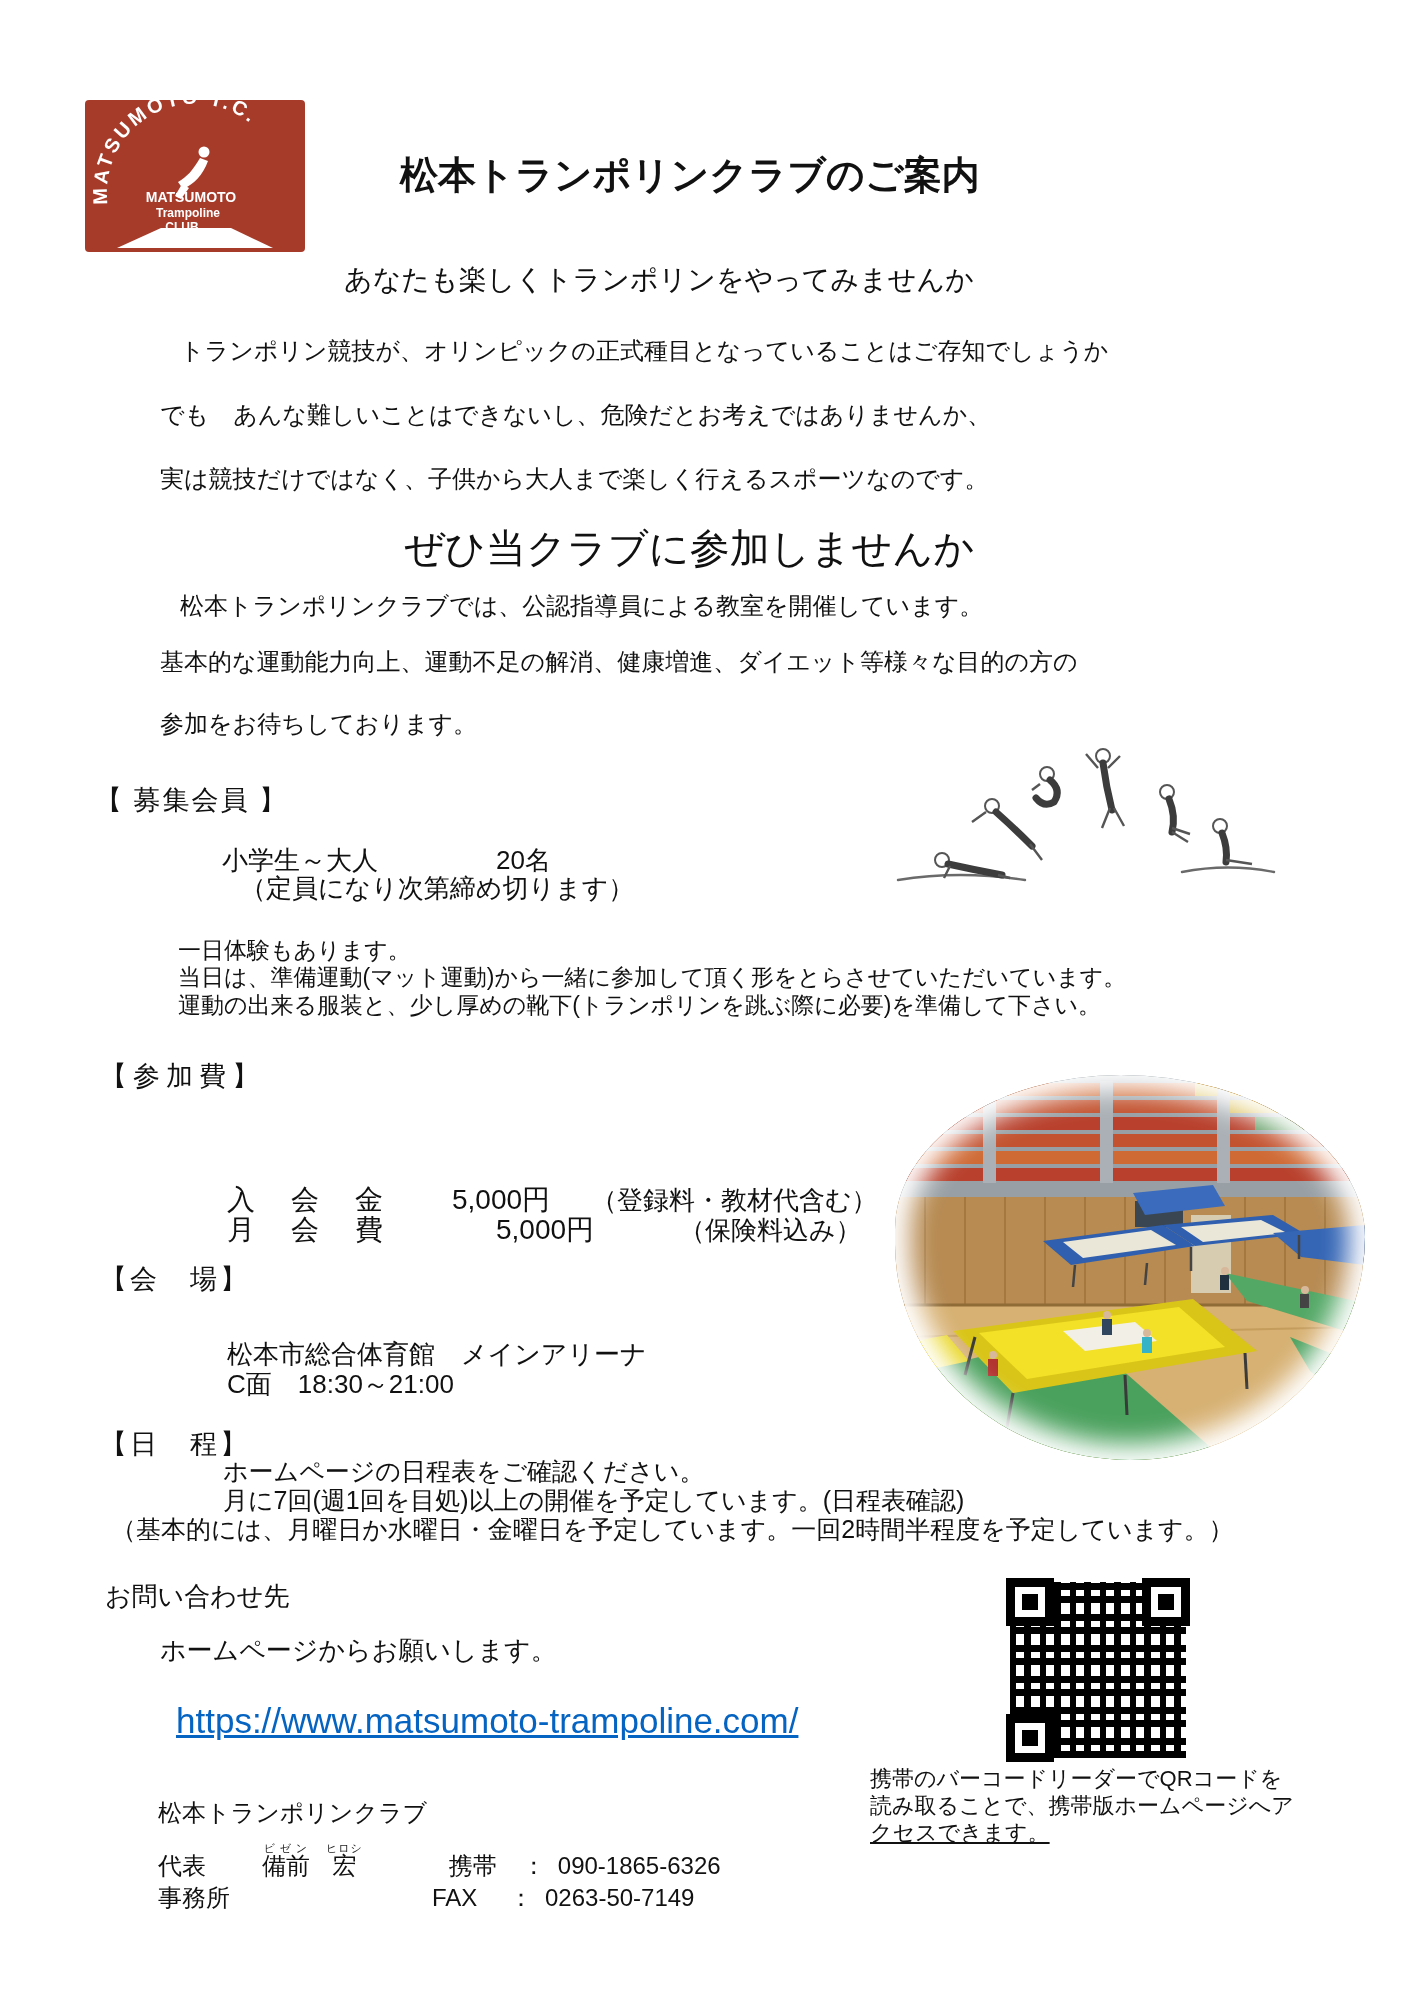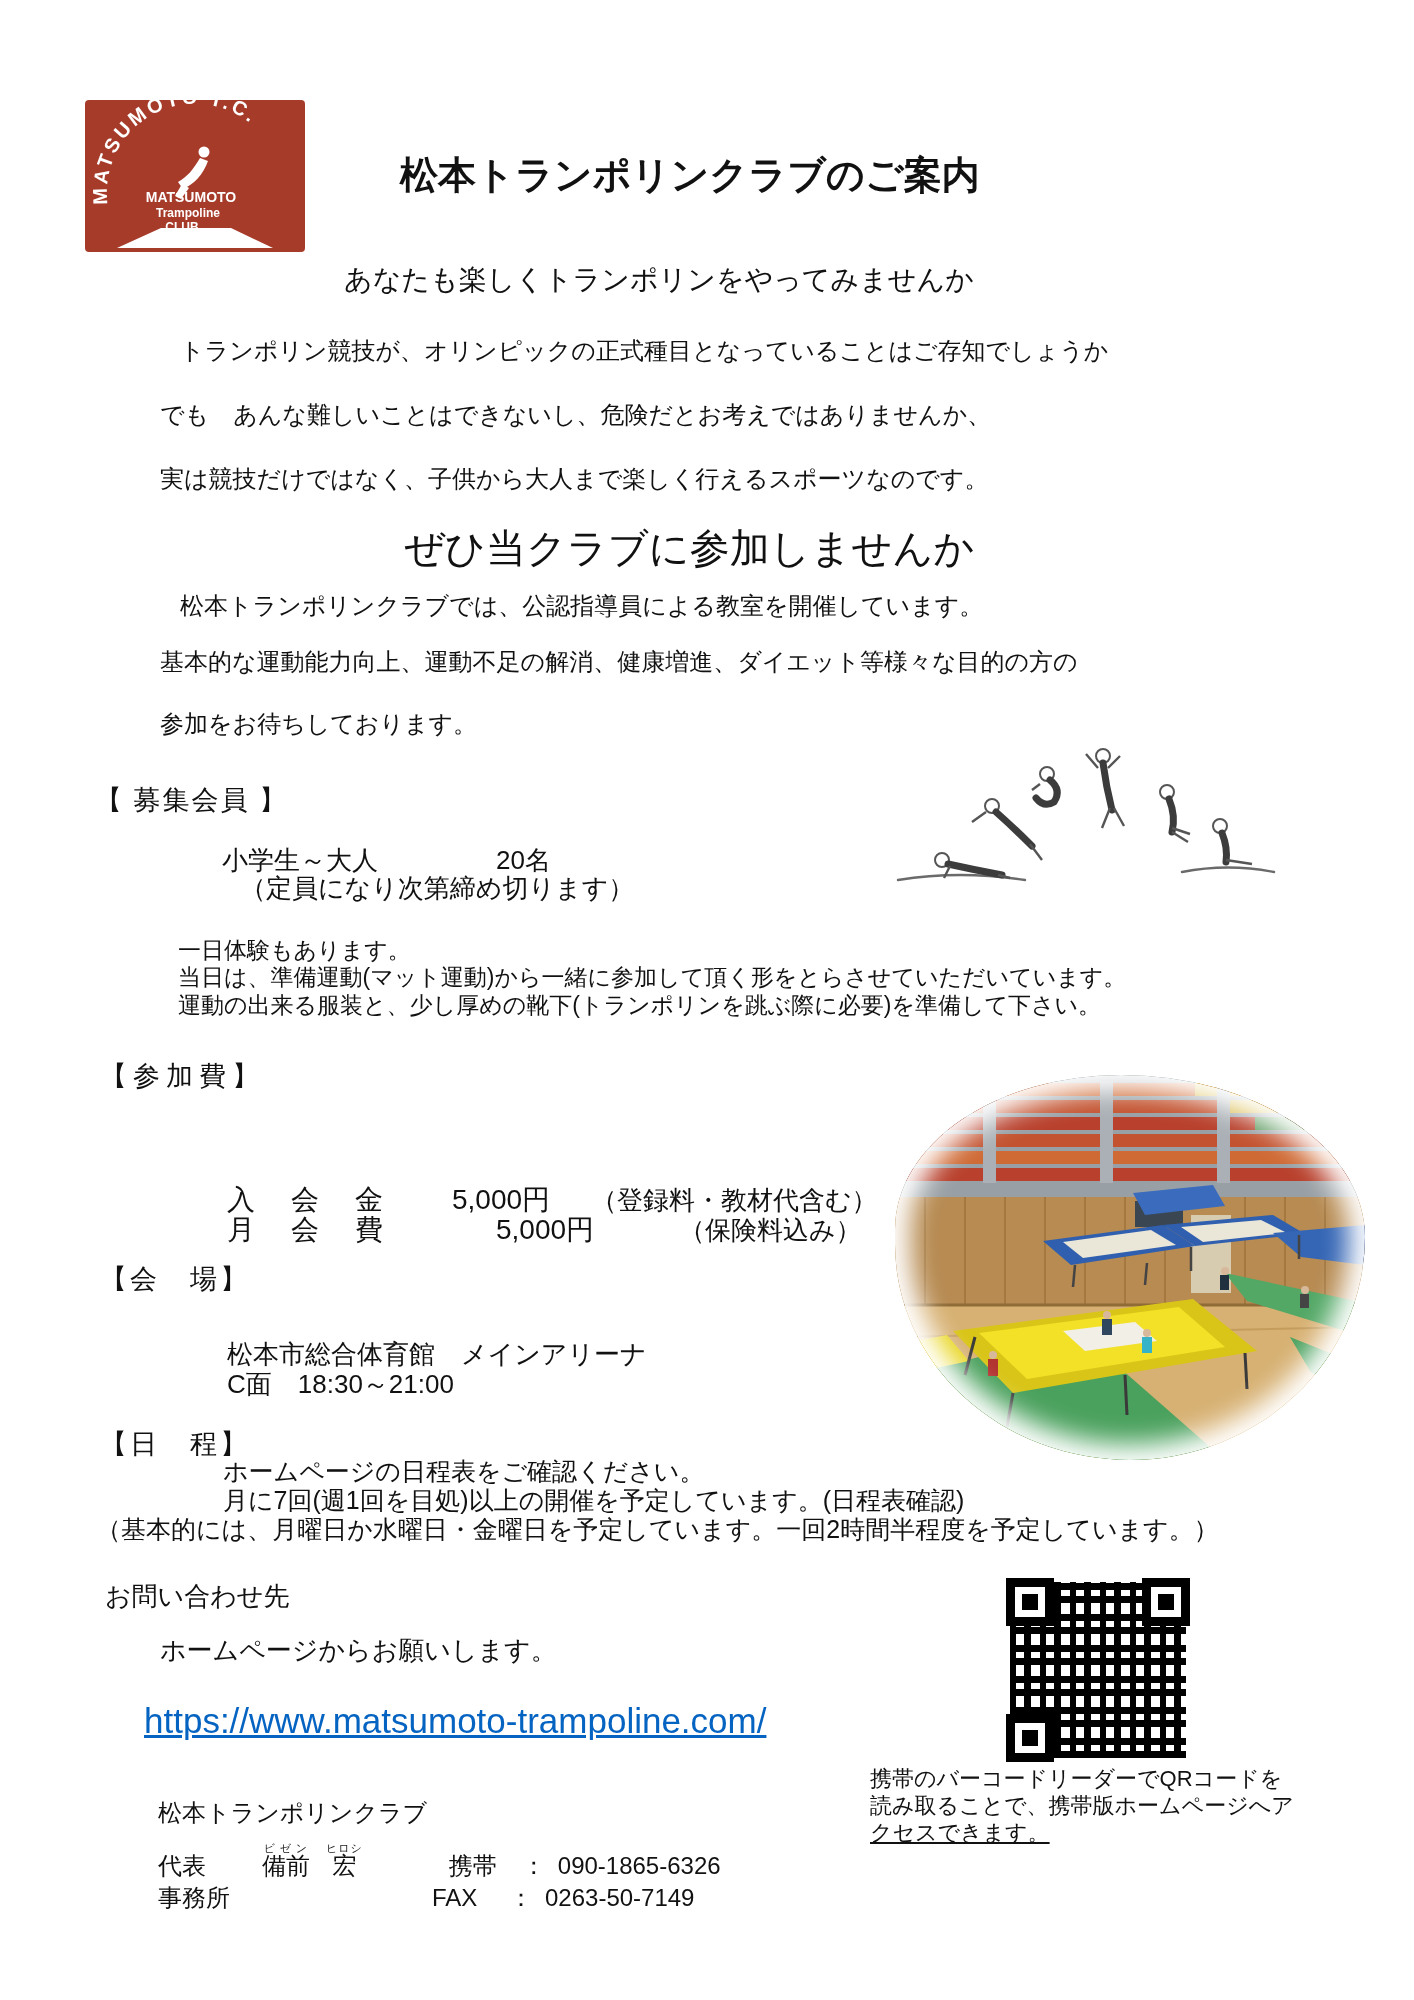--- a/index.html
+++ b/index.html
@@ -251,25 +251,25 @@
     <div class="photo-glow"></div>
   </div>
 
   <div class="t fs27 ls3" style="left:100px;top:1263px;">【会　場】</div>
   <div class="t fs26" style="left:227px;top:1338px;">松本市総合体育館　メインアリーナ</div>
   <div class="t fs26" style="left:227px;top:1368px;">C面　18:30～21:00</div>
 
   <div class="t fs27 ls3" style="left:100px;top:1428px;">【日　程】</div>
   <div class="t fs25" style="left:223px;top:1456px;">ホームページの日程表をご確認ください。</div>
   <div class="t fs25" style="left:223px;top:1485px;">月に7回(週1回を目処)以上の開催を予定しています。(日程表確認)</div>
-  <div class="t fs25" style="left:96px;top:1514px;">（基本的には、月曜日か水曜日・金曜日を予定しています。一回2時間半程度を予定しています。）</div>
+  <div class="t fs25" style="left:111px;top:1514px;">（基本的には、月曜日か水曜日・金曜日を予定しています。一回2時間半程度を予定しています。）</div>
 
   <div class="t fs26" style="left:105px;top:1580px;">お問い合わせ先</div>
   <div class="t fs26" style="left:160px;top:1634px;">ホームページからお願いします。</div>
-  <a class="t url" style="left:144px;top:1699px;color:#0563c1;">https://www.matsumoto-trampoline.com/</a>
+  <a class="t url" style="left:176px;top:1699px;color:#0563c1;">https://www.matsumoto-trampoline.com/</a>
 
   <div class="qr">
     <div class="qr-noise"></div>
     <div class="finder f-tl"></div>
     <div class="finder f-tr"></div>
     <div class="finder f-bl"></div>
   </div>
   <div class="t fs22" style="left:870px;top:1765px;">携帯のバーコードリーダーでQRコードを</div>
   <div class="t fs22" style="left:870px;top:1792px;">読み取ることで、携帯版ホームページへア</div>
   <div class="t fs22" style="left:870px;top:1819px;text-decoration:underline;">クセスできます。</div>

